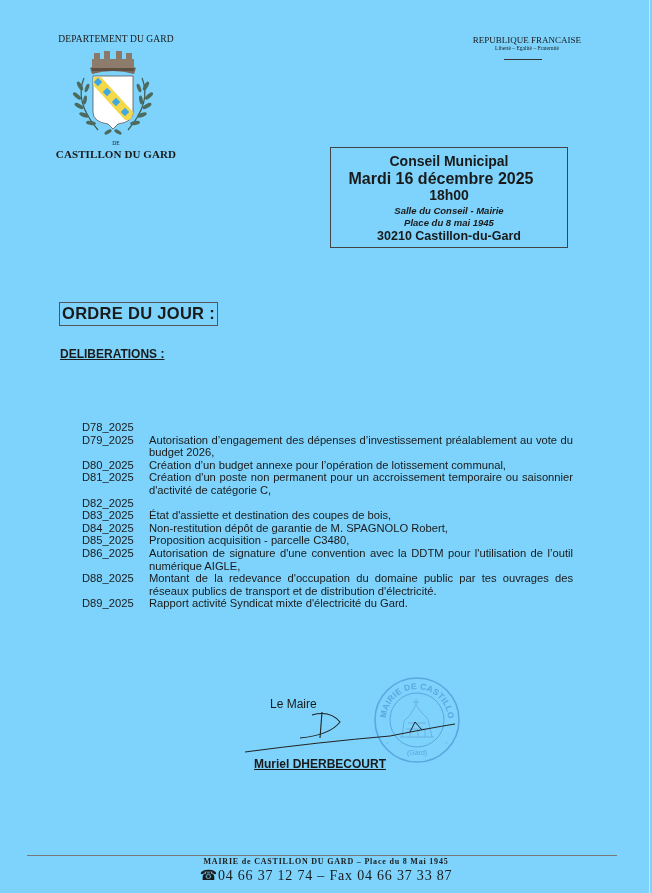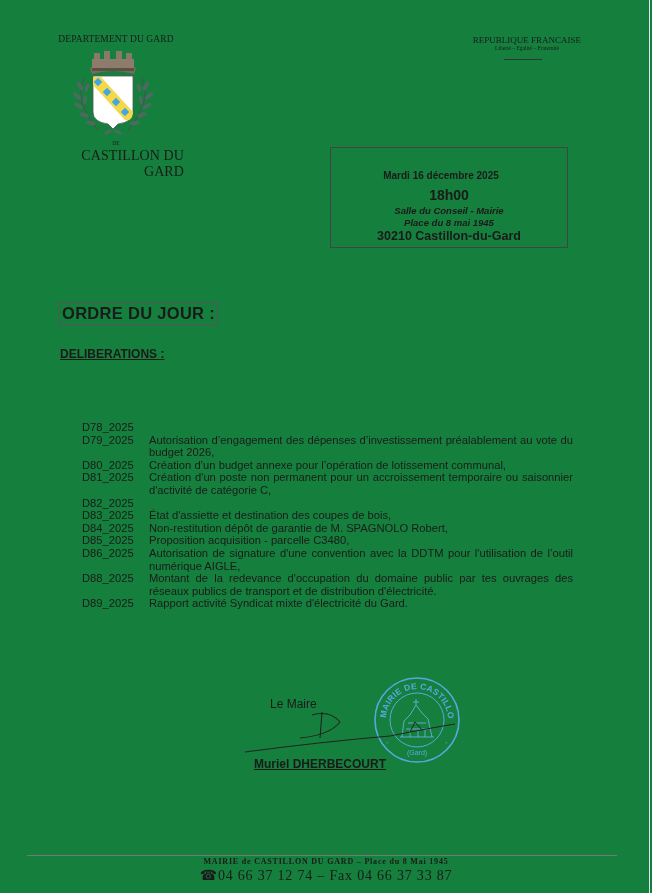--- a/index.html
+++ b/index.html
@@ -1,34 +1,34 @@
 <!DOCTYPE html>
 <html><head>
   <meta charset="utf-8">
   <style>
     html, body { margin: 0; padding: 0; background: #ffffff; }
     body { width: 652px; height: 893px; position: relative; overflow: hidden; color: #1a1a1a; }
-    .page { position: absolute; left: 0; top: 0; width: 652px; height: 893px; background: #15803d; }
+    .page { position: absolute; left: 0; top: 0; width: 652px; height: 893px; background: #7dd3fc; }
     .right-edge { position: absolute; left: 649px; top: 0; width: 1px; height: 893px; background: #d8e4ea; }
 
     .serif { font-family: "Liberation Serif", "DejaVu Serif", serif; }
     .sans { font-family: "Liberation Sans", "DejaVu Sans", sans-serif; }
 
     .dept { position: absolute; left: 55px; top: 34px; width: 122px; text-align: center; font-size: 9.5px; letter-spacing: 0.1px; }
     .crest { position: absolute; left: 68px; top: 50px; width: 90px; height: 88px; }
     .de { position: absolute; left: 55px; top: 140px; width: 122px; text-align: center; font-size: 5.5px; }
-    .town { position: absolute; left: 48px; top: 148px; width: 136px; text-align: right; font-size: 14px; font-weight: normal; letter-spacing: 0.1px; }
+    .town { position: absolute; left: 48px; top: 148px; width: 136px; text-align: center; font-size: 11px; font-weight: bold; letter-spacing: 0.1px; }
 
     .rep { position: absolute; left: 462px; top: 35px; width: 130px; text-align: center; font-size: 9px; }
     .motto { position: absolute; left: 462px; top: 45px; width: 130px; text-align: center; font-size: 5.5px; }
     .rep-line { position: absolute; left: 504px; top: 59px; width: 38px; height: 1px; background: #333; }
 
     .box { position: absolute; left: 330px; top: 147px; width: 238px; height: 101px; border: 1px solid #444; box-sizing: border-box; text-align: center; }
     .box .l1 { position: absolute; left: 0; right: 0; top: 5px; font-size: 14px; font-weight: bold; }
-    .box .l2 { position: absolute; left: 0; right: 16px; top: 22px; font-size: 10px; font-weight: bold; }
+    .box .l2 { position: absolute; left: 0; right: 16px; top: 22px; font-size: 16px; font-weight: bold; }
     .box .l3 { position: absolute; left: 0; right: 0; top: 39px; font-size: 14px; font-weight: bold; }
     .box .l4 { position: absolute; left: 0; right: 0; top: 57px; font-size: 9.5px; font-style: italic; font-weight: bold; }
     .box .l5 { position: absolute; left: 0; right: 0; top: 69px; font-size: 9.5px; font-style: italic; font-weight: bold; }
     .box .l6 { position: absolute; left: 0; right: 0; top: 81px; font-size: 12.5px; font-weight: bold; }
 
     .ordre { position: absolute; left: 59px; top: 302px; height: 22px; line-height: 21px; padding: 0 2px; border: 1px solid #555; font-size: 16.5px; font-weight: bold; letter-spacing: 0.3px; }
     .delib { position: absolute; left: 60px; top: 347px; font-size: 12px; font-weight: bold; text-decoration: underline; }
 
     .items { position: absolute; left: 82px; top: 421px; width: 560px; font-size: 11.2px; line-height: 12.6px; }
     .item { display: flex; }
@@ -98,20 +98,21 @@
     </g>
   </svg>
   <div class="de serif">DE</div>
   <div class="town serif">CASTILLON DU GARD</div>
 
   <div class="rep serif">REPUBLIQUE FRANCAISE</div>
   <div class="motto serif">Liberté – Egalité – Fraternité</div>
   <div class="rep-line"></div>
 
   <div class="box sans">
+    <div class="l1">Conseil Municipal</div>
     <div class="l2">Mardi 16 décembre 2025</div>
     <div class="l3">18h00</div>
     <div class="l4">Salle du Conseil - Mairie</div>
     <div class="l5">Place du 8 mai 1945</div>
     <div class="l6">30210 Castillon-du-Gard</div>
   </div>
 
   <div class="ordre sans">ORDRE DU JOUR :</div>
   <div class="delib sans">DELIBERATIONS :</div>
 

